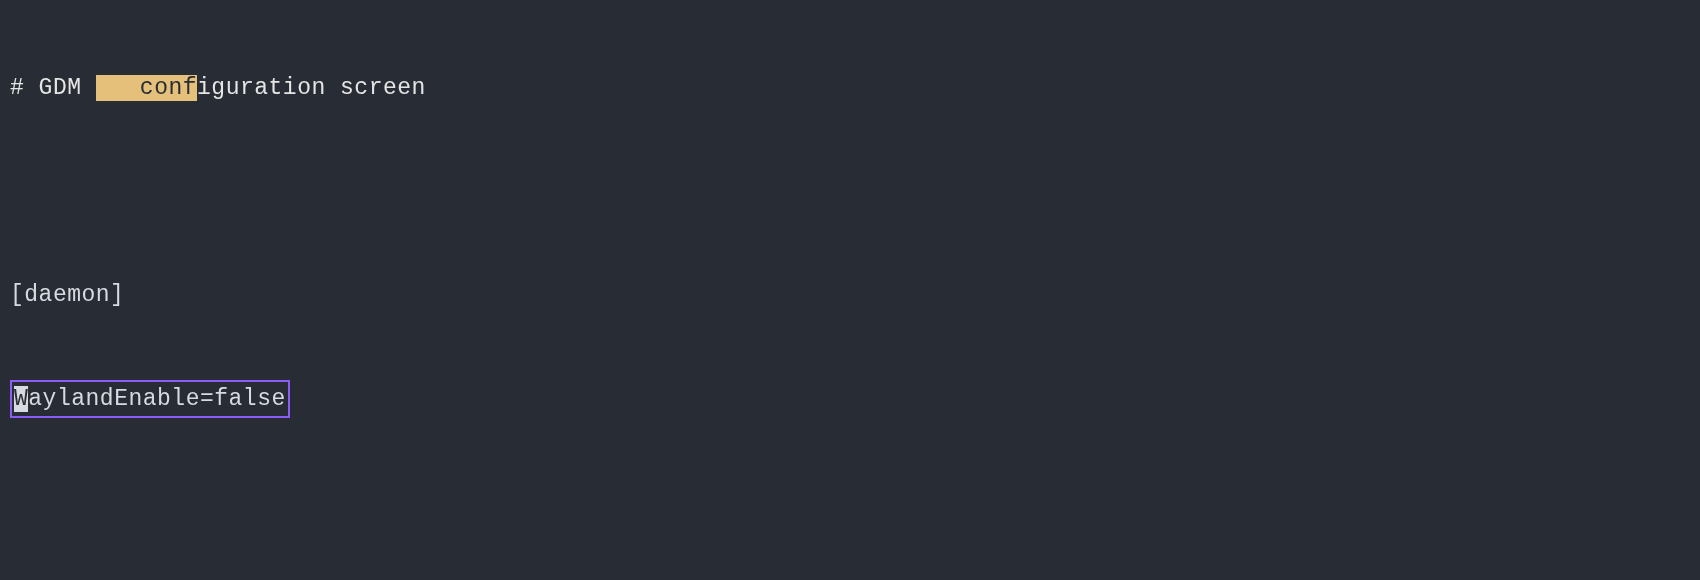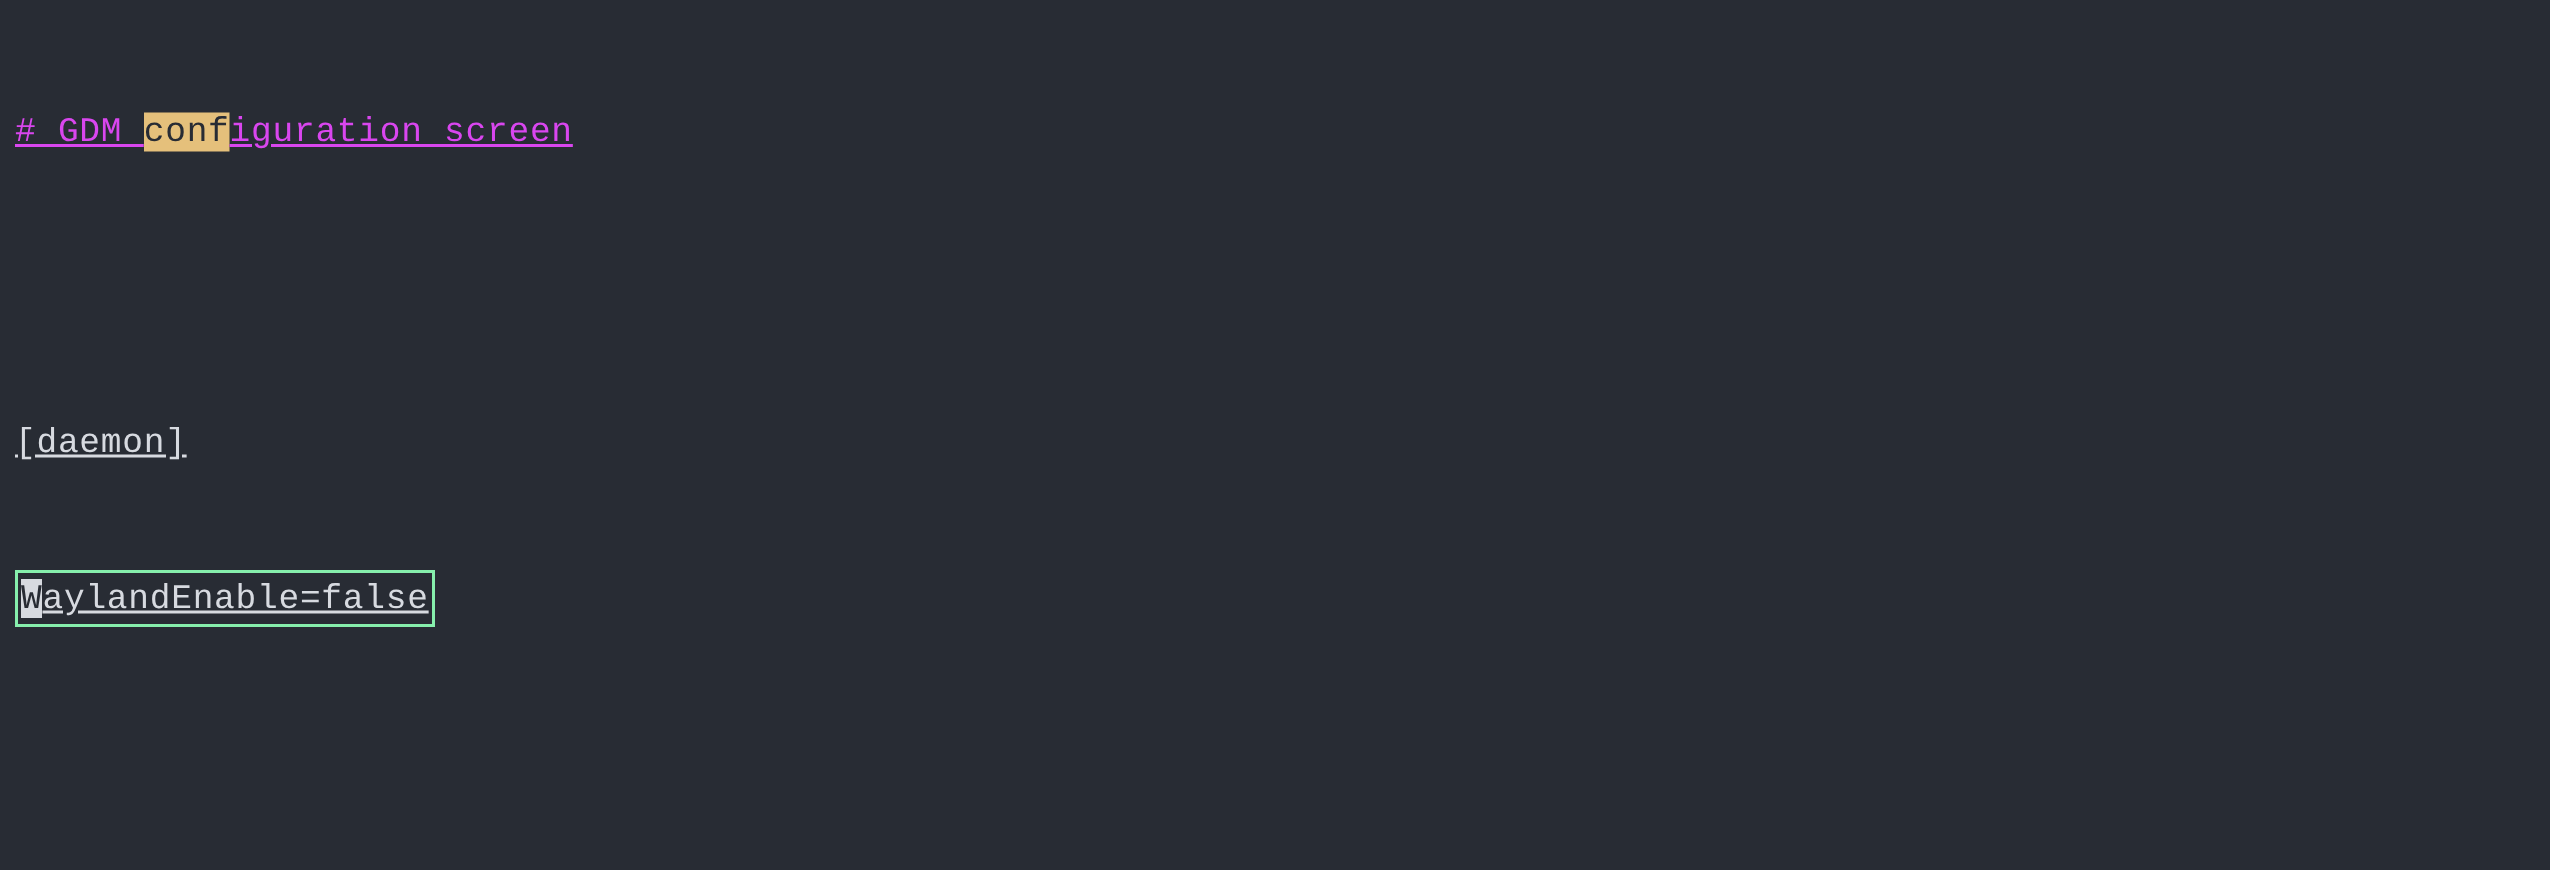--- a/index.html
+++ b/index.html
@@ -21,37 +21,36 @@
     .editor {
       white-space: pre;
       position: relative;
     }
     .line {
       display: block;
       height: 34.5px;
       line-height: 34.5px;
     }
     .comment {
-      color: #d946ef;
-      text-decoration: underline;
+      color: #e5e5e5;
     }
     .plain {
       color: #d7dae0;
-      text-decoration: underline;
     }
     .search-highlight {
       background-color: #e5c07b;
       color: #282c34;
+      padding-left: 44px;
     }
     .cursor-char {
       background-color: #d7dae0;
       color: #282c34;
     }
     .red-box {
-      border: 2px solid #86efac;
+      border: 2px solid #8b5cf6;
       display: inline-block;
       padding: 0 2px;
       margin-top: -2px;
     }
   </style>
 </head>
 <body>
 
 <div class="editor">
   <span class="line"><span class="comment"># GDM </span><span class="search-highlight">conf</span><span class="comment">iguration screen</span></span>

